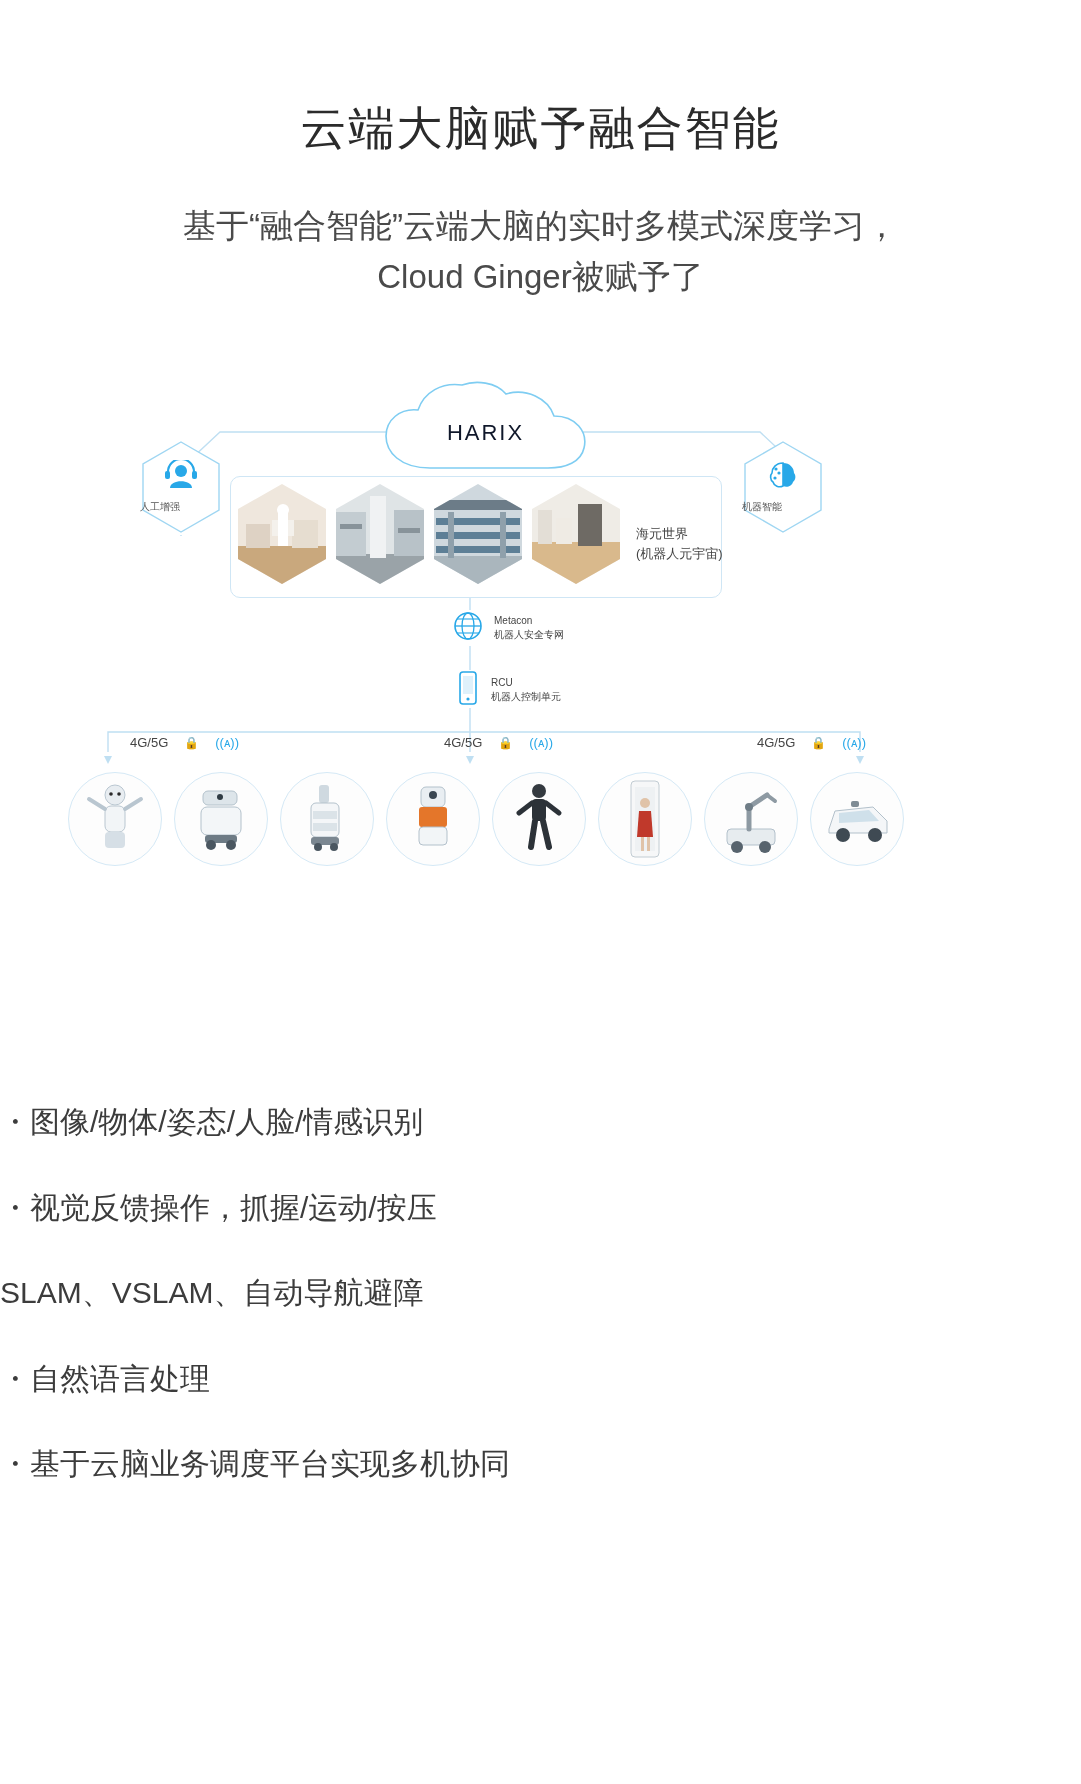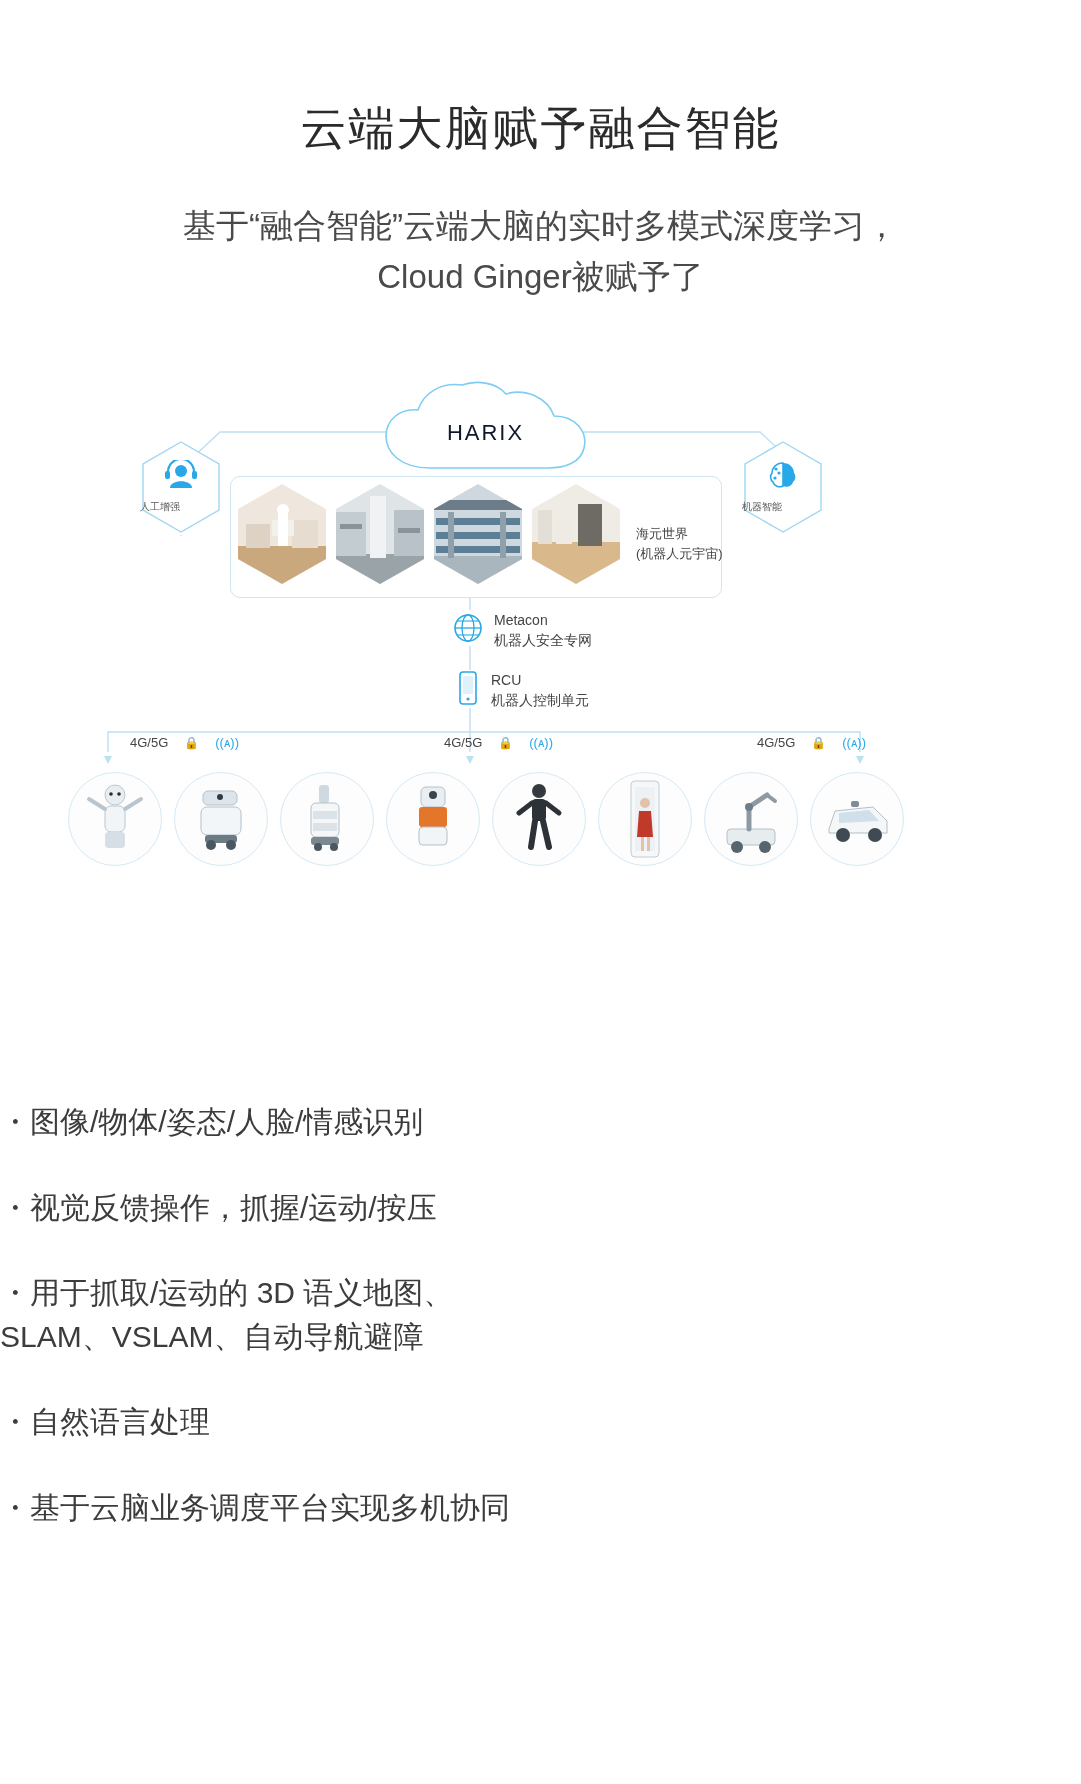--- a/index.html
+++ b/index.html
@@ -154,21 +154,21 @@
   }
 
   
   .node {
     position: absolute;
     display: flex;
     align-items: center;
     gap: 10px;
   }
   .node .node-text {
-    font-size: 14px;
+    font-size: 10px;
     line-height: 1.45;
     color: #444;
   }
   .node-metacon { left: 452px; top: 250px; }
   .node-rcu { left: 455px; top: 310px; }
 
   
   .gsm {
     position: absolute;
     display: flex;
@@ -477,21 +477,20 @@
   </div>
 
   <div class="bullets">
     <div class="bullet">
       <span>・图像/物体/姿态/人脸/情感识别</span>
     </div>
     <div class="bullet">
       <span>・视觉反馈操作，抓握/运动/按压</span>
     </div>
     <div class="bullet">
-      <span>・用于抓取/运动的 3D 语义地图、</span>
       <span class="l2">SLAM、VSLAM、自动导航避障</span>
     </div>
     <div class="bullet">
       <span>・自然语言处理</span>
     </div>
     <div class="bullet">
       <span>・基于云脑业务调度平台实现多机协同</span>
     </div>
   </div>
 

